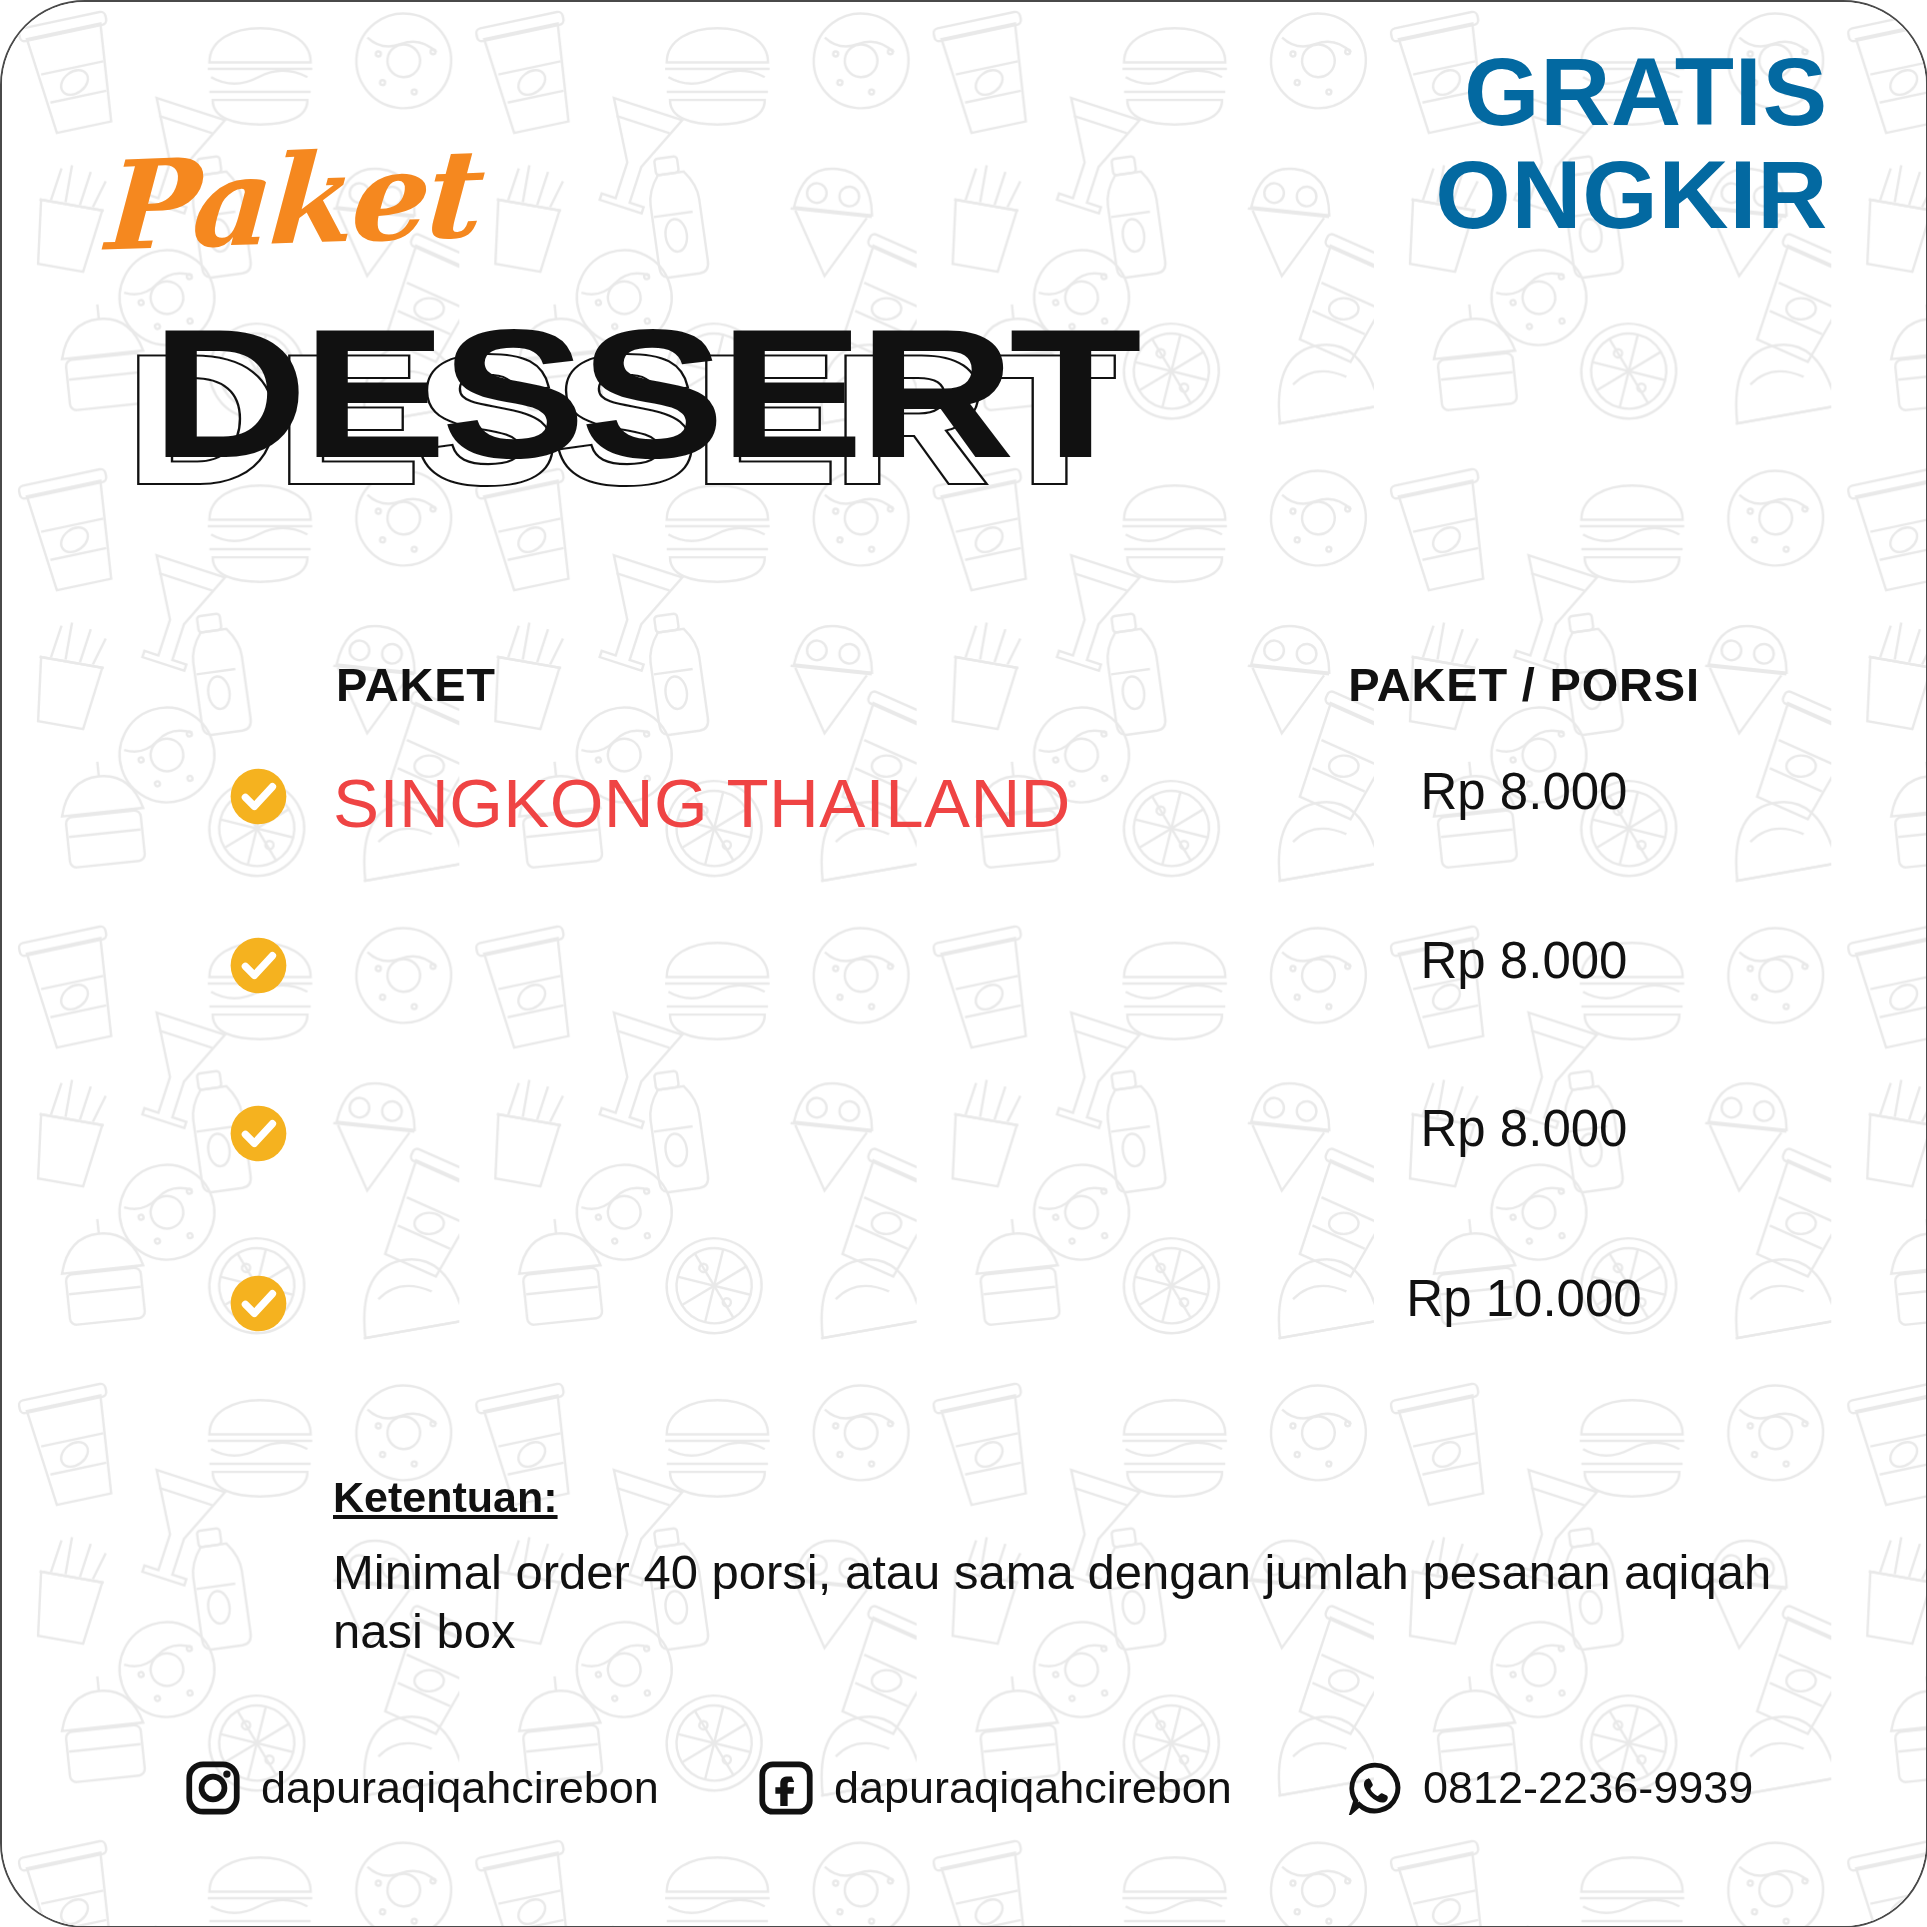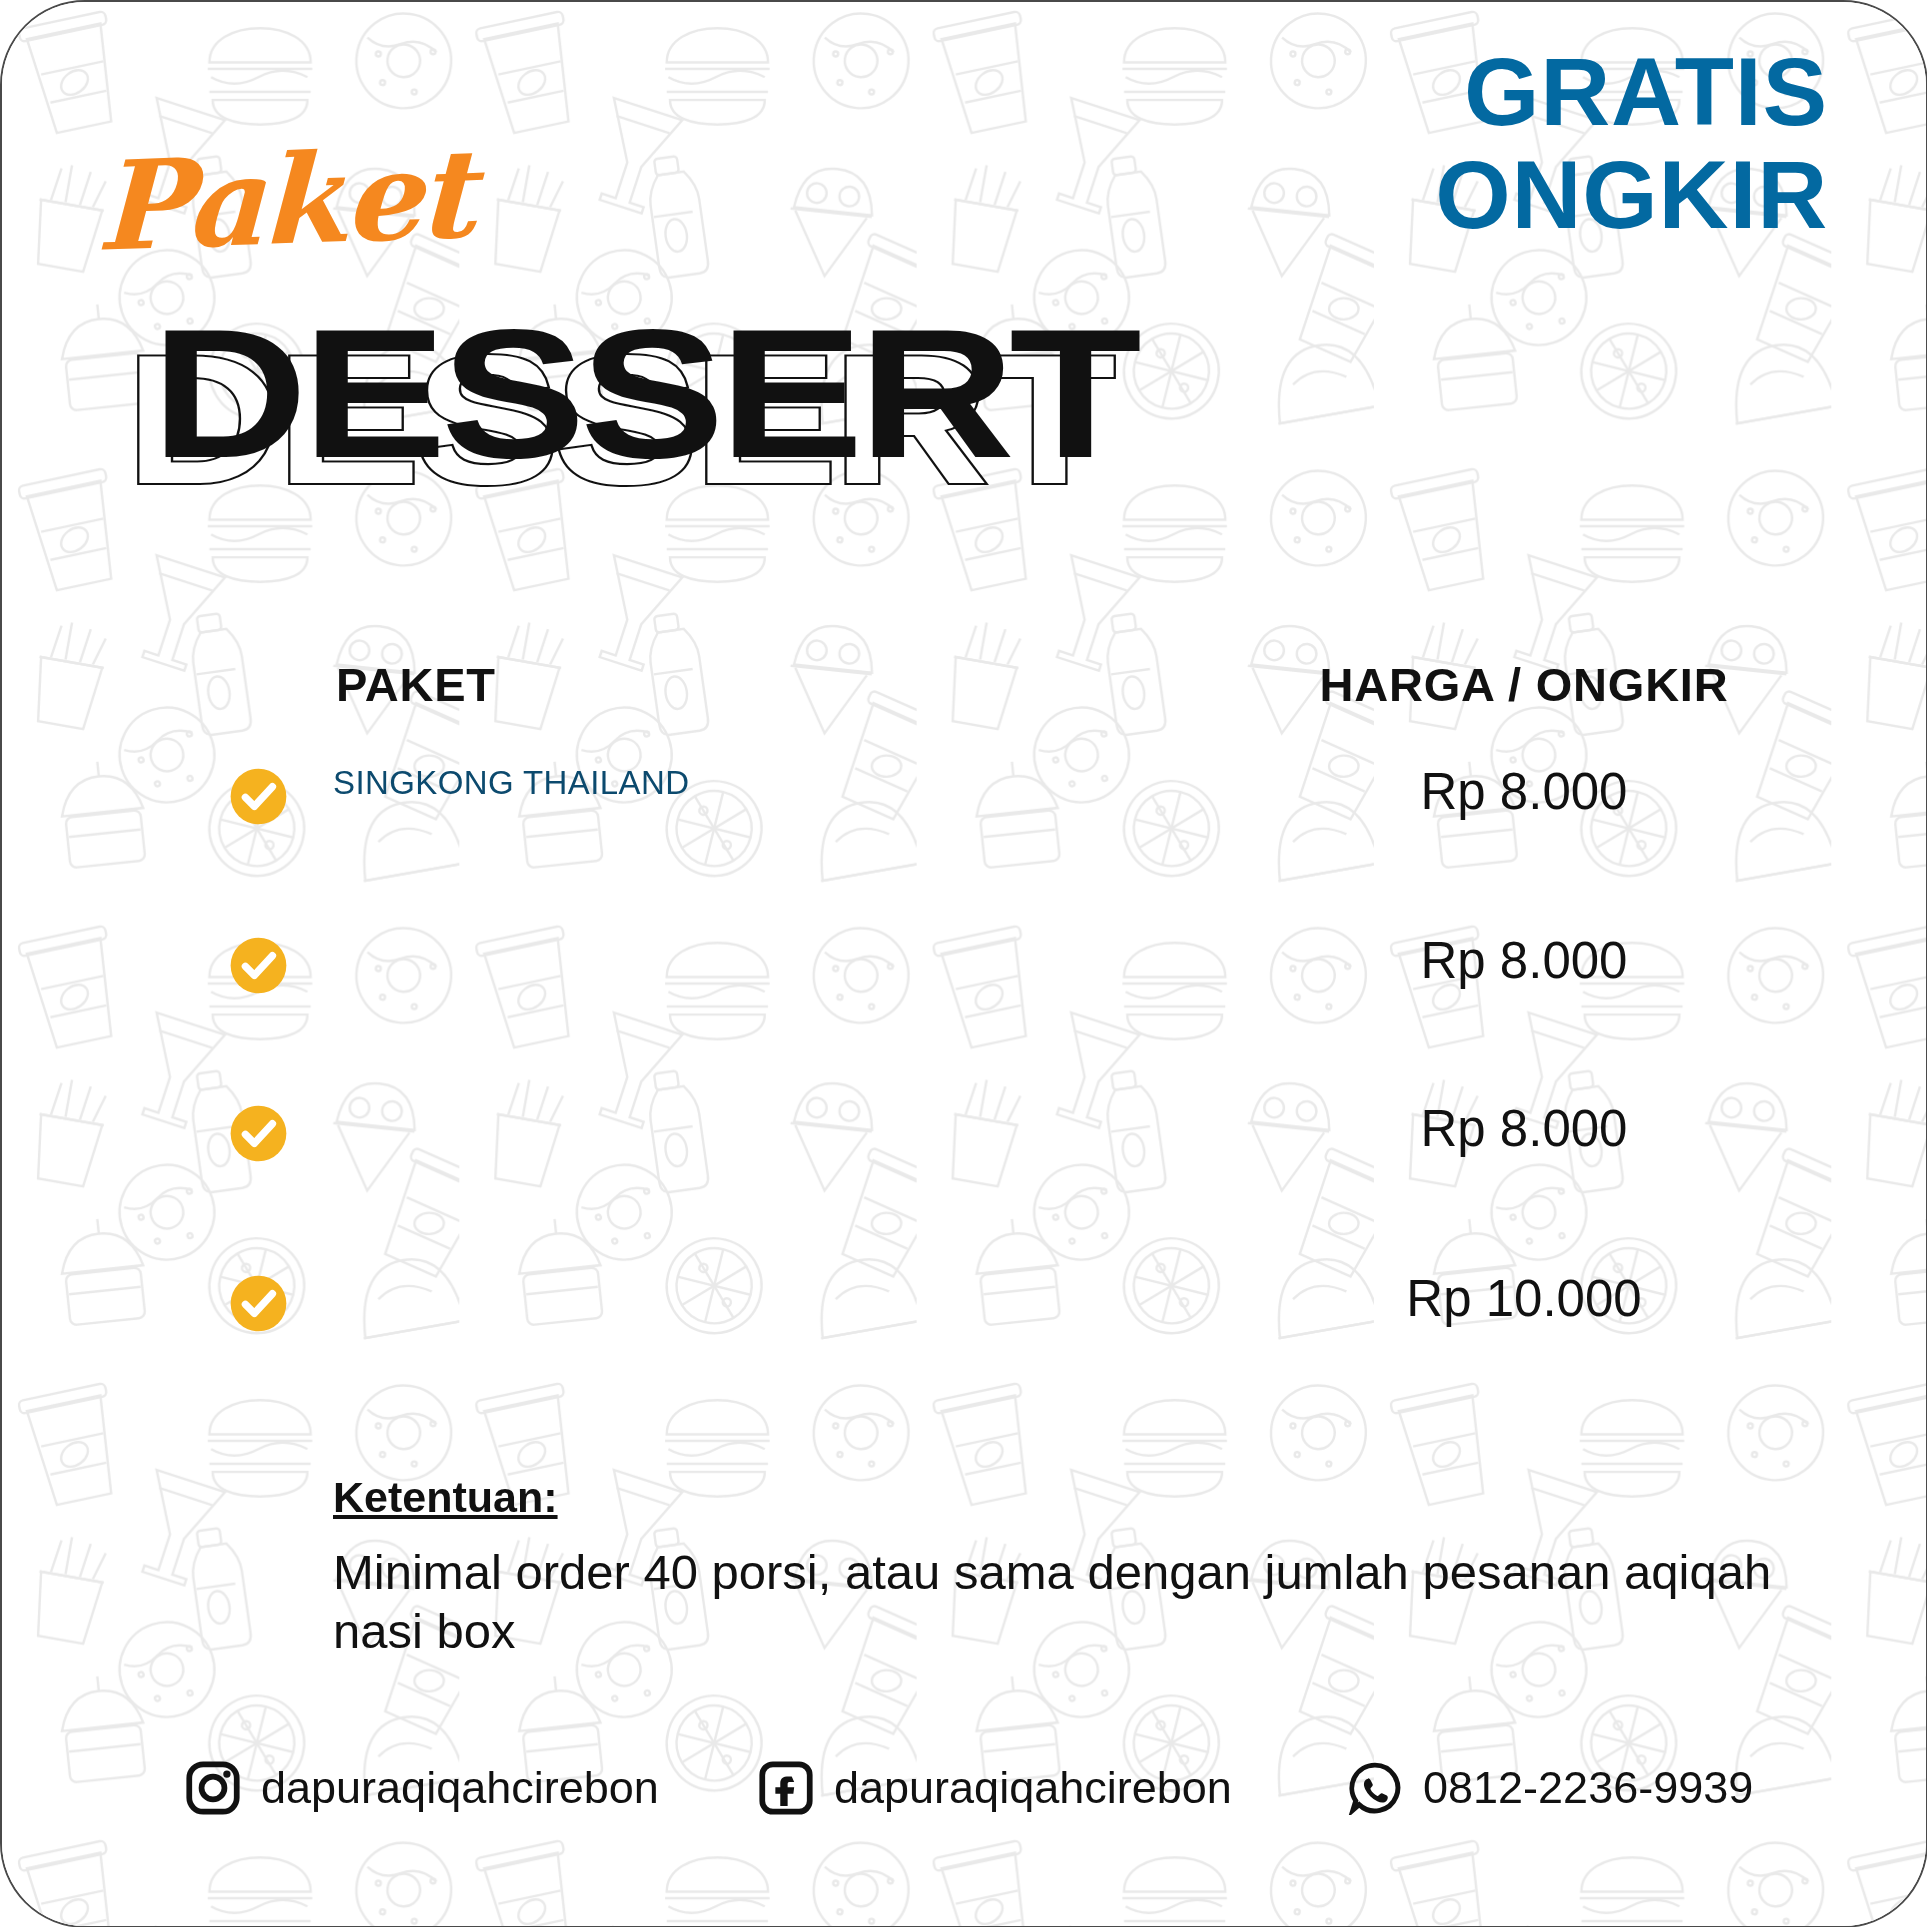--- a/index.html
+++ b/index.html
@@ -104,22 +104,22 @@
   }
   .check-icon {
     position: absolute;
     left: 227px; top: 8.2px;
     width: 59px; height: 59px;
   }
   .check-icon svg { display: block; width: 59px; height: 59px; }
   .row-name {
     position: absolute;
     left: 331px; top: 4.9px;
-    font-size: 33px;
-    color: #0c4a6e;
+    font-size: 69px;
+    color: #ef4444;
     letter-spacing: 0.4px;
     white-space: nowrap;
   }
   .row-price {
     position: absolute;
     left: 1309px; top: 3px;
     width: 426px;
     text-align: center;
     font-size: 51px;
     color: #111;
@@ -275,21 +275,21 @@
   <div class="dessert-wrap">
     <span class="dessert-back">DESSERT</span>
     <span class="dessert-front">DESSERT</span>
   </div>
 
   <div class="gratis-ongkir">GRATIS
 ONGKIR</div>
 
   <div class="table-head">
     <span class="th-paket">PAKET</span>
-    <span class="th-harga">HARGA / ONGKIR</span>
+    <span class="th-harga">PAKET / PORSI</span>
   </div>
 
   <div class="menu-row" style="top:757px;">
     <span class="check-icon">
       <svg viewBox="0 0 72 72" xmlns="http://www.w3.org/2000/svg">
         <circle cx="36" cy="36" r="34" fill="#F5B21F"></circle>
         <path d="M20 37 l11 11 l22 -24" fill="none" stroke="#ffffff" stroke-width="9" stroke-linecap="round" stroke-linejoin="round"></path>
       </svg>
     </span>
     <span class="row-name">SINGKONG THAILAND</span>

